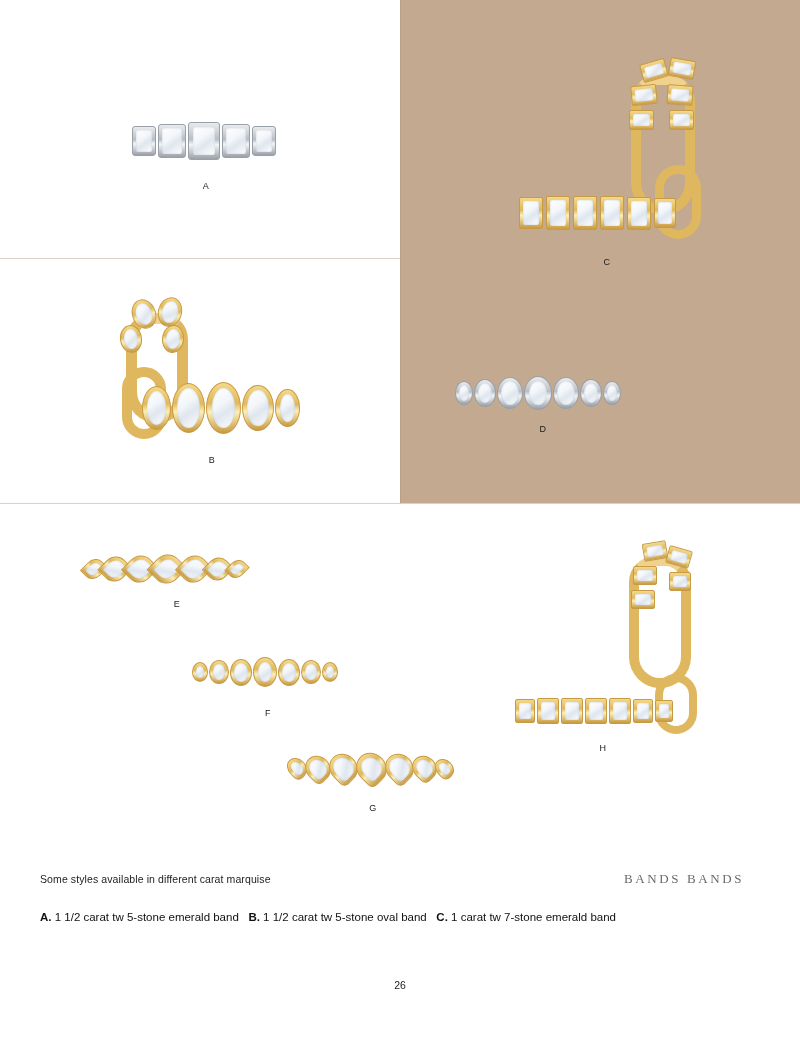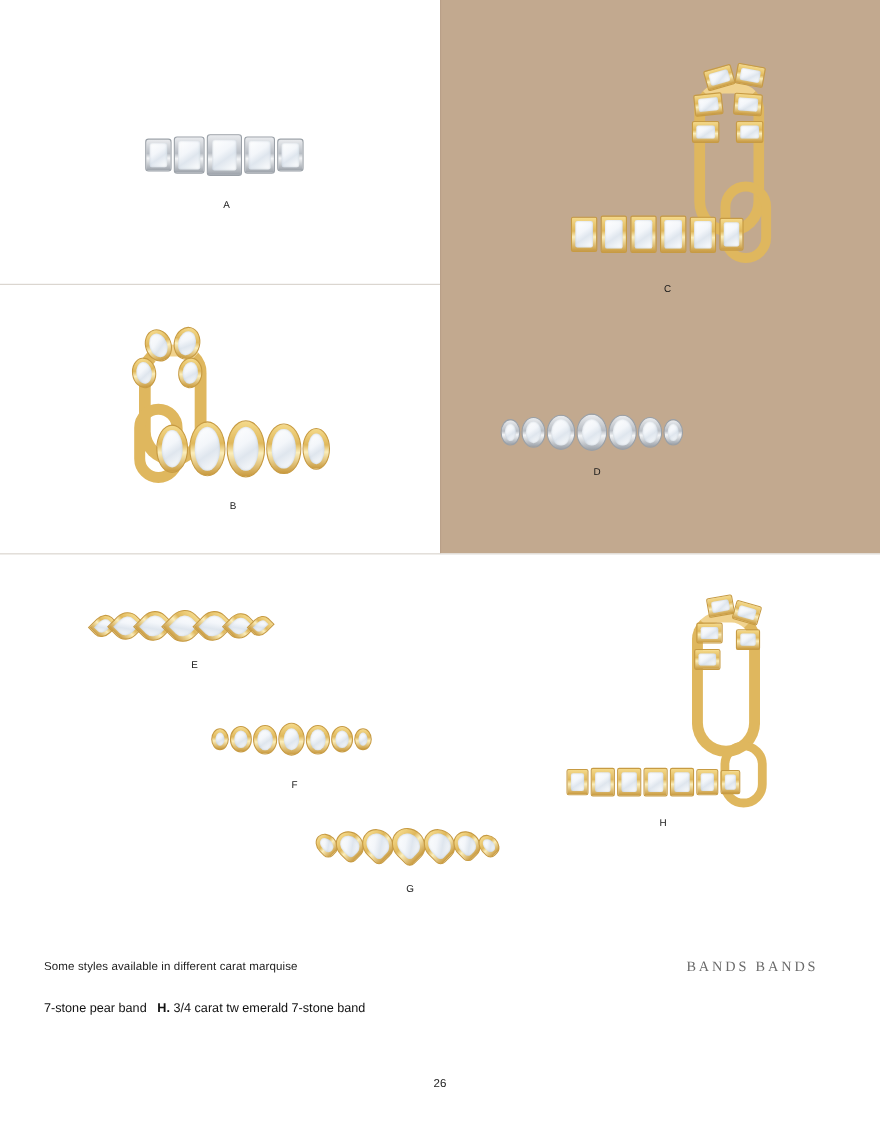--- a/index.html
+++ b/index.html
@@ -420,19 +420,22 @@
     </div>
   </div>
 </div>
 <div class="caption" style="left:593px; top:743px;">H</div>
 
 <div id="footer-note">Some styles available in different carat marquise</div>
 <div id="footer-title">BANDS BANDS</div>
 
 <div id="legend">
   <div>
-    <span>7-stone pear band</span>&nbsp;&nbsp;
-    <b>H.</b>
-    <span>3/4 carat tw emerald 7-stone band</span>
+    <b>A.</b>
+    <span>1 1/2 carat tw 5-stone emerald band</span>&nbsp;&nbsp;
+    <b>B.</b>
+    <span>1 1/2 carat tw 5-stone oval band</span>&nbsp;&nbsp;
+    <b>C.</b>
+    <span>1 carat tw 7-stone emerald band</span>
   </div>
 </div>
 
 <div id="page-number">26</div>
 
 </body></html>

